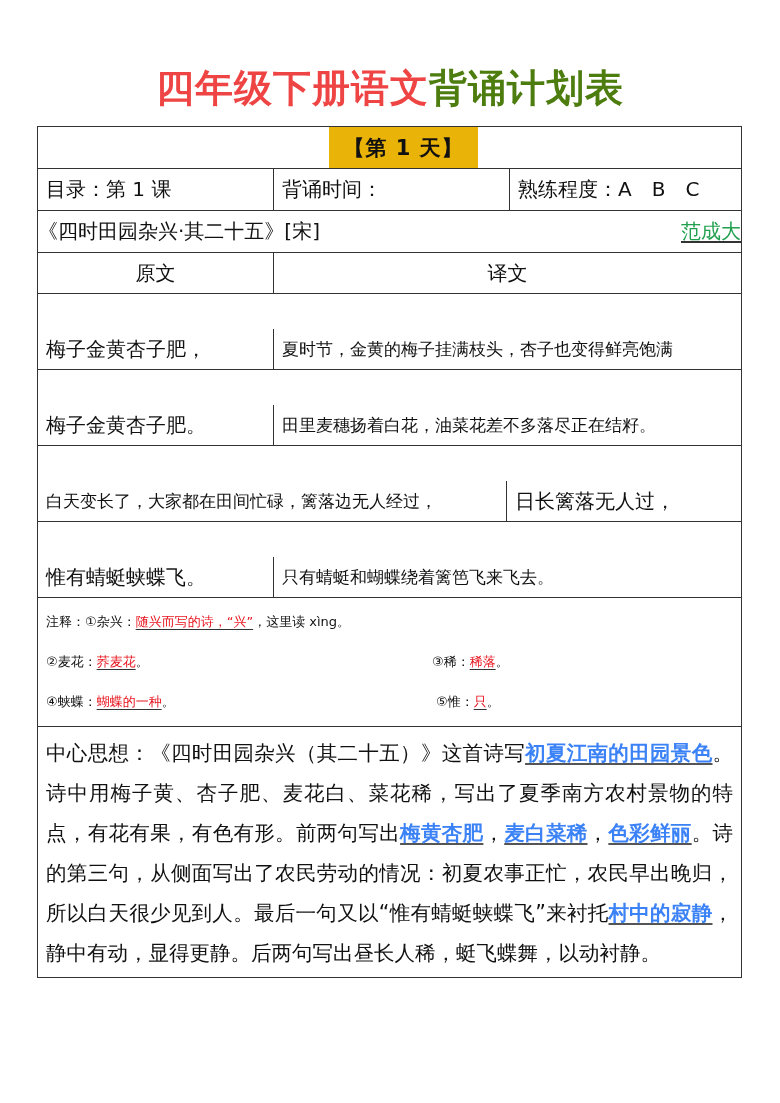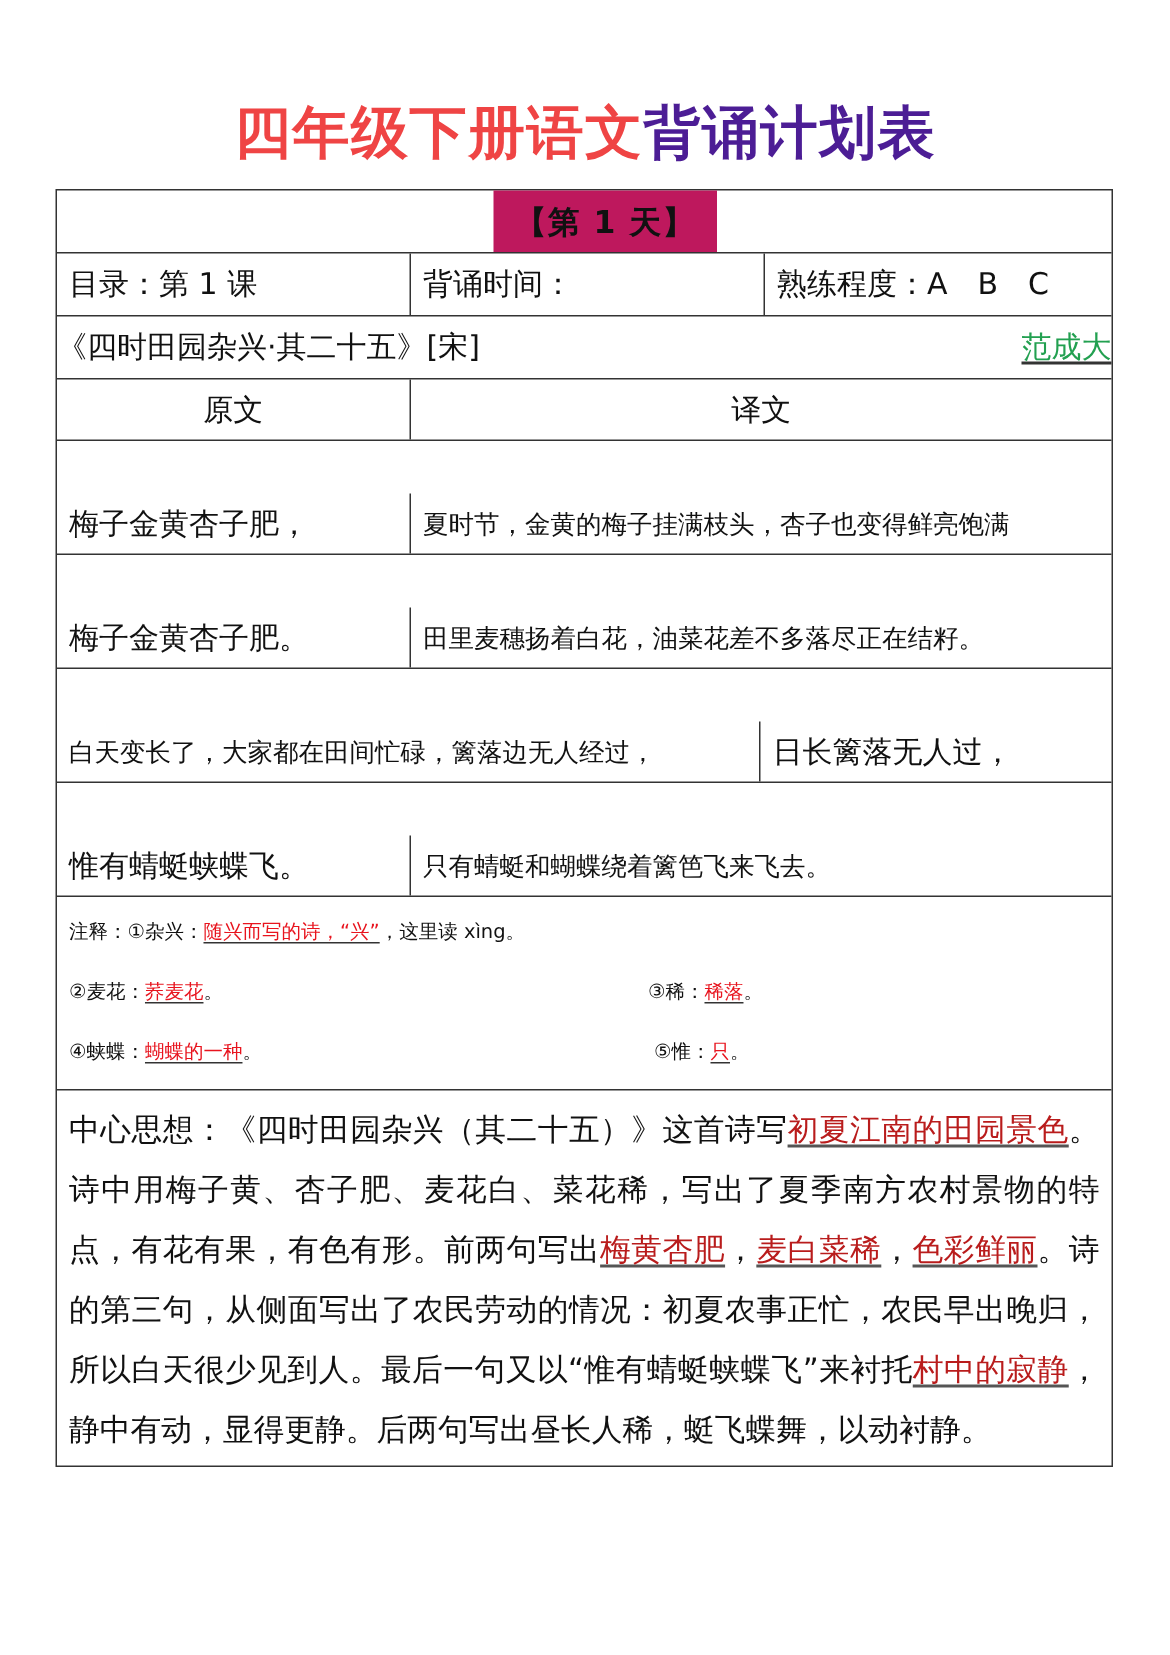--- a/index.html
+++ b/index.html
@@ -1,49 +1,49 @@
 <!DOCTYPE html>
 <html><head>
 <meta charset="utf-8">
 <style>
   html, body { margin: 0; padding: 0; background: #ffffff; }
   body { width: 780px; height: 1103px; position: relative; overflow: hidden;
          font-family: "DejaVu Sans", "Liberation Sans", sans-serif; color: #111; }
   .page-title { position: absolute; left: 0; top: 60px; width: 780px; text-align: center;
                 font-size: 38px; font-weight: bold; letter-spacing: 1px; line-height: 56px; }
   .page-title .black { color: #ef4444; }
-  .page-title .blue { color: #4c1d95; }
+  .page-title .blue { color: #4d7c0f; }
   .sheet { position: absolute; left: 37px; top: 126px; width: 705px;
            border: 1.5px solid #333; box-sizing: border-box; }
   .row { display: flex; border-bottom: 1.2px solid #333; box-sizing: border-box; }
   .row:last-child { border-bottom: none; }
   .cell { box-sizing: border-box; padding: 0 8px; display: flex; align-items: center; font-size: 20px; }
   .cell + .cell { border-left: 1.2px solid #333; }
   .day-row { height: 42px; justify-content: center; align-items: stretch; }
-  .day-badge { background: #be185d; font-weight: bold; font-size: 21px; padding: 0 14px;
+  .day-badge { background: #eab308; font-weight: bold; font-size: 21px; padding: 0 14px;
                display: flex; align-items: center; letter-spacing: 1px; margin-left: 28px; }
   .info-row { height: 42px; }
   .info-row .c1 { width: 235px; }
   .info-row .c2 { width: 236px; }
   .info-row .c3 { flex: 1; }
   .poem-title-row { height: 42px; justify-content: space-between; align-items: center; font-size: 20px; }
   .poet { color: #22a050; text-decoration: underline; text-decoration-color: #333; text-underline-offset: 3px; }
   .header-row { height: 41px; }
   .header-row .cell { justify-content: center; font-size: 20px; }
   .col-orig { width: 235px; }
   .col-trans { flex: 1; }
   .line-row { height: 41px; margin-top: 35px; }
   .line-row .col-orig { font-size: 20px; }
   .line-row .col-trans { font-size: 17px; white-space: nowrap; overflow: hidden; }
   .notes { padding: 4px 8px 4px 8px; font-size: 13px; line-height: 40px; }
   .notes .n-line { display: flex; }
   .notes .half { width: 386px; }
   .red { color: #e8141e; text-decoration: underline; text-decoration-color: #333; text-underline-offset: 3px; }
   .summary { padding: 6px 8px 4px 8px; font-size: 20.5px; line-height: 40px; text-align: justify; }
-  .hl { color: #b91c1c; font-weight: normal; text-decoration: underline; text-decoration-color: #555; text-underline-offset: 3px; }
+  .hl { color: #3b82f6; font-weight: bold; text-decoration: underline; text-decoration-color: #555; text-underline-offset: 3px; }
 </style>
 </head>
 <body>
 
 <div class="page-title">
   <span class="black">四年级下册语文</span><span class="blue">背诵计划表</span>
 </div>
 
 <div class="sheet">
   <div class="row day-row">

